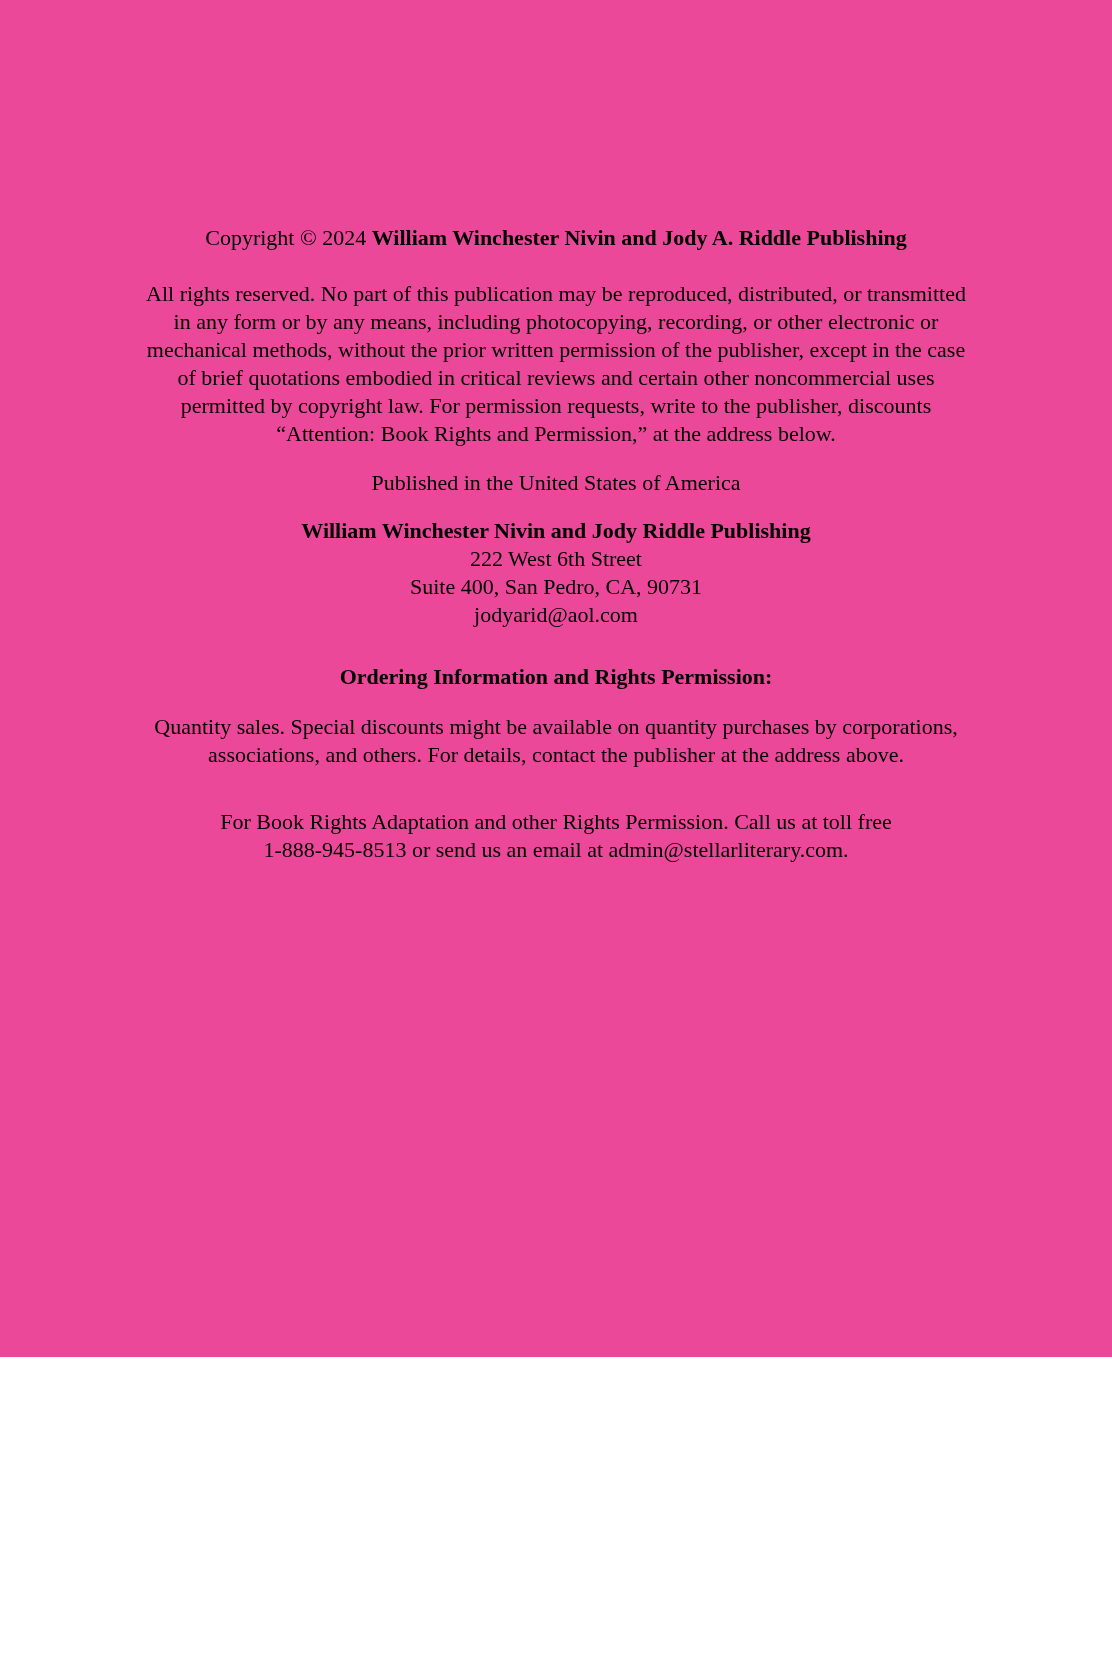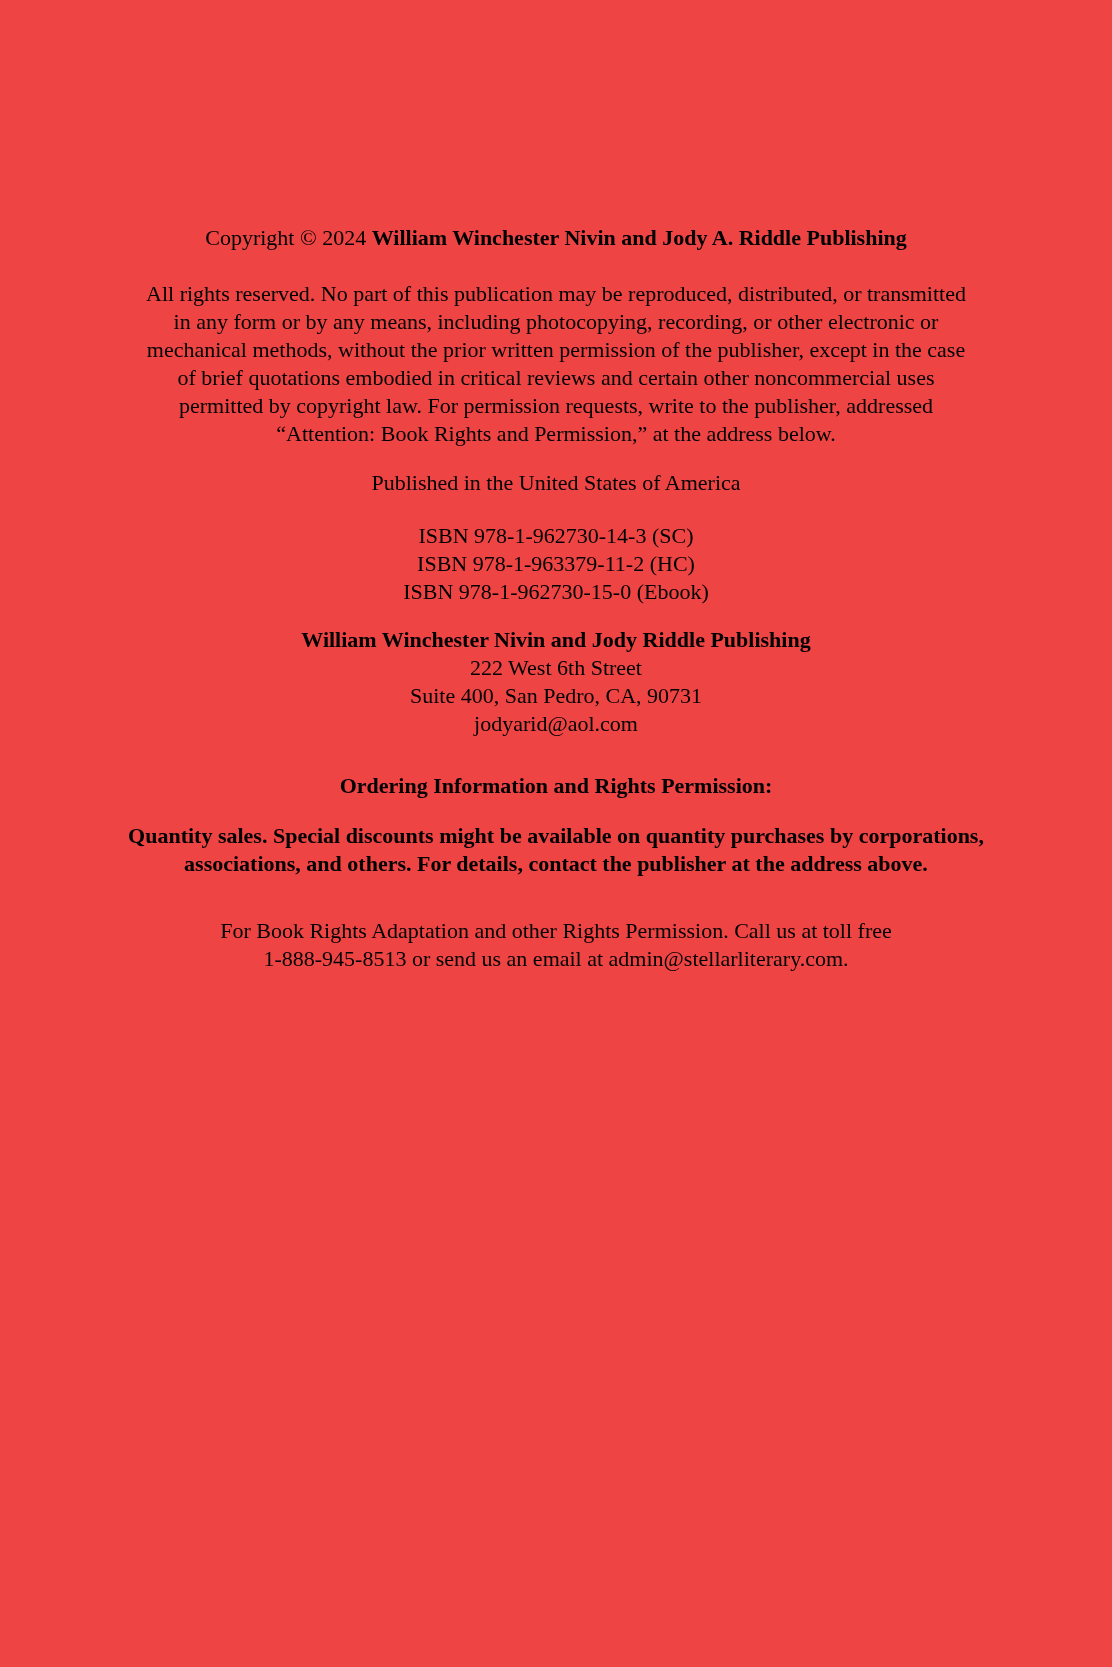--- a/index.html
+++ b/index.html
@@ -4,72 +4,67 @@
 <title>Copyright Page</title>
 <style>
   html, body {
     margin: 0;
     padding: 0;
     background: #ffffff;
   }
   .page {
     position: relative;
     width: 1112px;
-    height: 1667px;
+    height: 1357px;
     margin: 0 auto;
-    background: #ef4444;
+    background: #ec4899;
     color: #000000;
     font-family: "Liberation Serif", "DejaVu Serif", serif;
     font-size: 22px;
     line-height: 28px;
     text-align: center;
     box-sizing: border-box;
     padding: 224px 58px 0 58px;
     overflow: hidden;
   }
   .line {
     white-space: nowrap;
   }
   .bold {
     font-weight: bold;
   }
   
   .g21 { margin-top: 21px; }
-  .g22 { margin-top: 22px; font-weight: bold; }
+  .g22 { margin-top: 22px; }
   .g25 { margin-top: 25px; }
   .g28 { margin-top: 28px; }
   .g29 { margin-top: 39px; }
   .g33 { margin-top: 20px; }
   .g34 { margin-top: 34px; font-weight: bold; }
 </style>
 </head>
 <body>
 
 <div class="page">
 
   <div class="line">
     <span>Copyright © 2024 </span><span class="bold">William Winchester Nivin and Jody A. Riddle Publishing</span>
   </div>
 
   <div class="g28">
     <div class="line">All rights reserved. No part of this publication may be reproduced, distributed, or transmitted</div>
     <div class="line">in any form or by any means, including photocopying, recording, or other electronic or</div>
     <div class="line">mechanical methods, without the prior written permission of the publisher, except in the case</div>
     <div class="line">of brief quotations embodied in critical reviews and certain other noncommercial uses</div>
-    <div class="line">permitted by copyright law. For permission requests, write to the publisher, addressed</div>
+    <div class="line">permitted by copyright law. For permission requests, write to the publisher, discounts</div>
     <div class="line">“Attention: Book Rights and Permission,” at the address below.</div>
   </div>
 
   <div class="line g21">Published in the United States of America</div>
 
-  <div class="g25">
-    <div class="line">ISBN 978-1-962730-14-3 (SC)</div>
-    <div class="line">ISBN 978-1-963379-11-2 (HC)</div>
-    <div class="line">ISBN 978-1-962730-15-0 (Ebook)</div>
-  </div>
 
   <div class="g33">
     <div class="line bold">William Winchester Nivin and Jody Riddle Publishing</div>
     <div class="line">222 West 6th Street</div>
     <div class="line">Suite 400, San Pedro, CA, 90731</div>
     <div class="line">jodyarid@aol.com</div>
   </div>
 
   <div class="line g34">Ordering Information and Rights Permission:</div>
 

